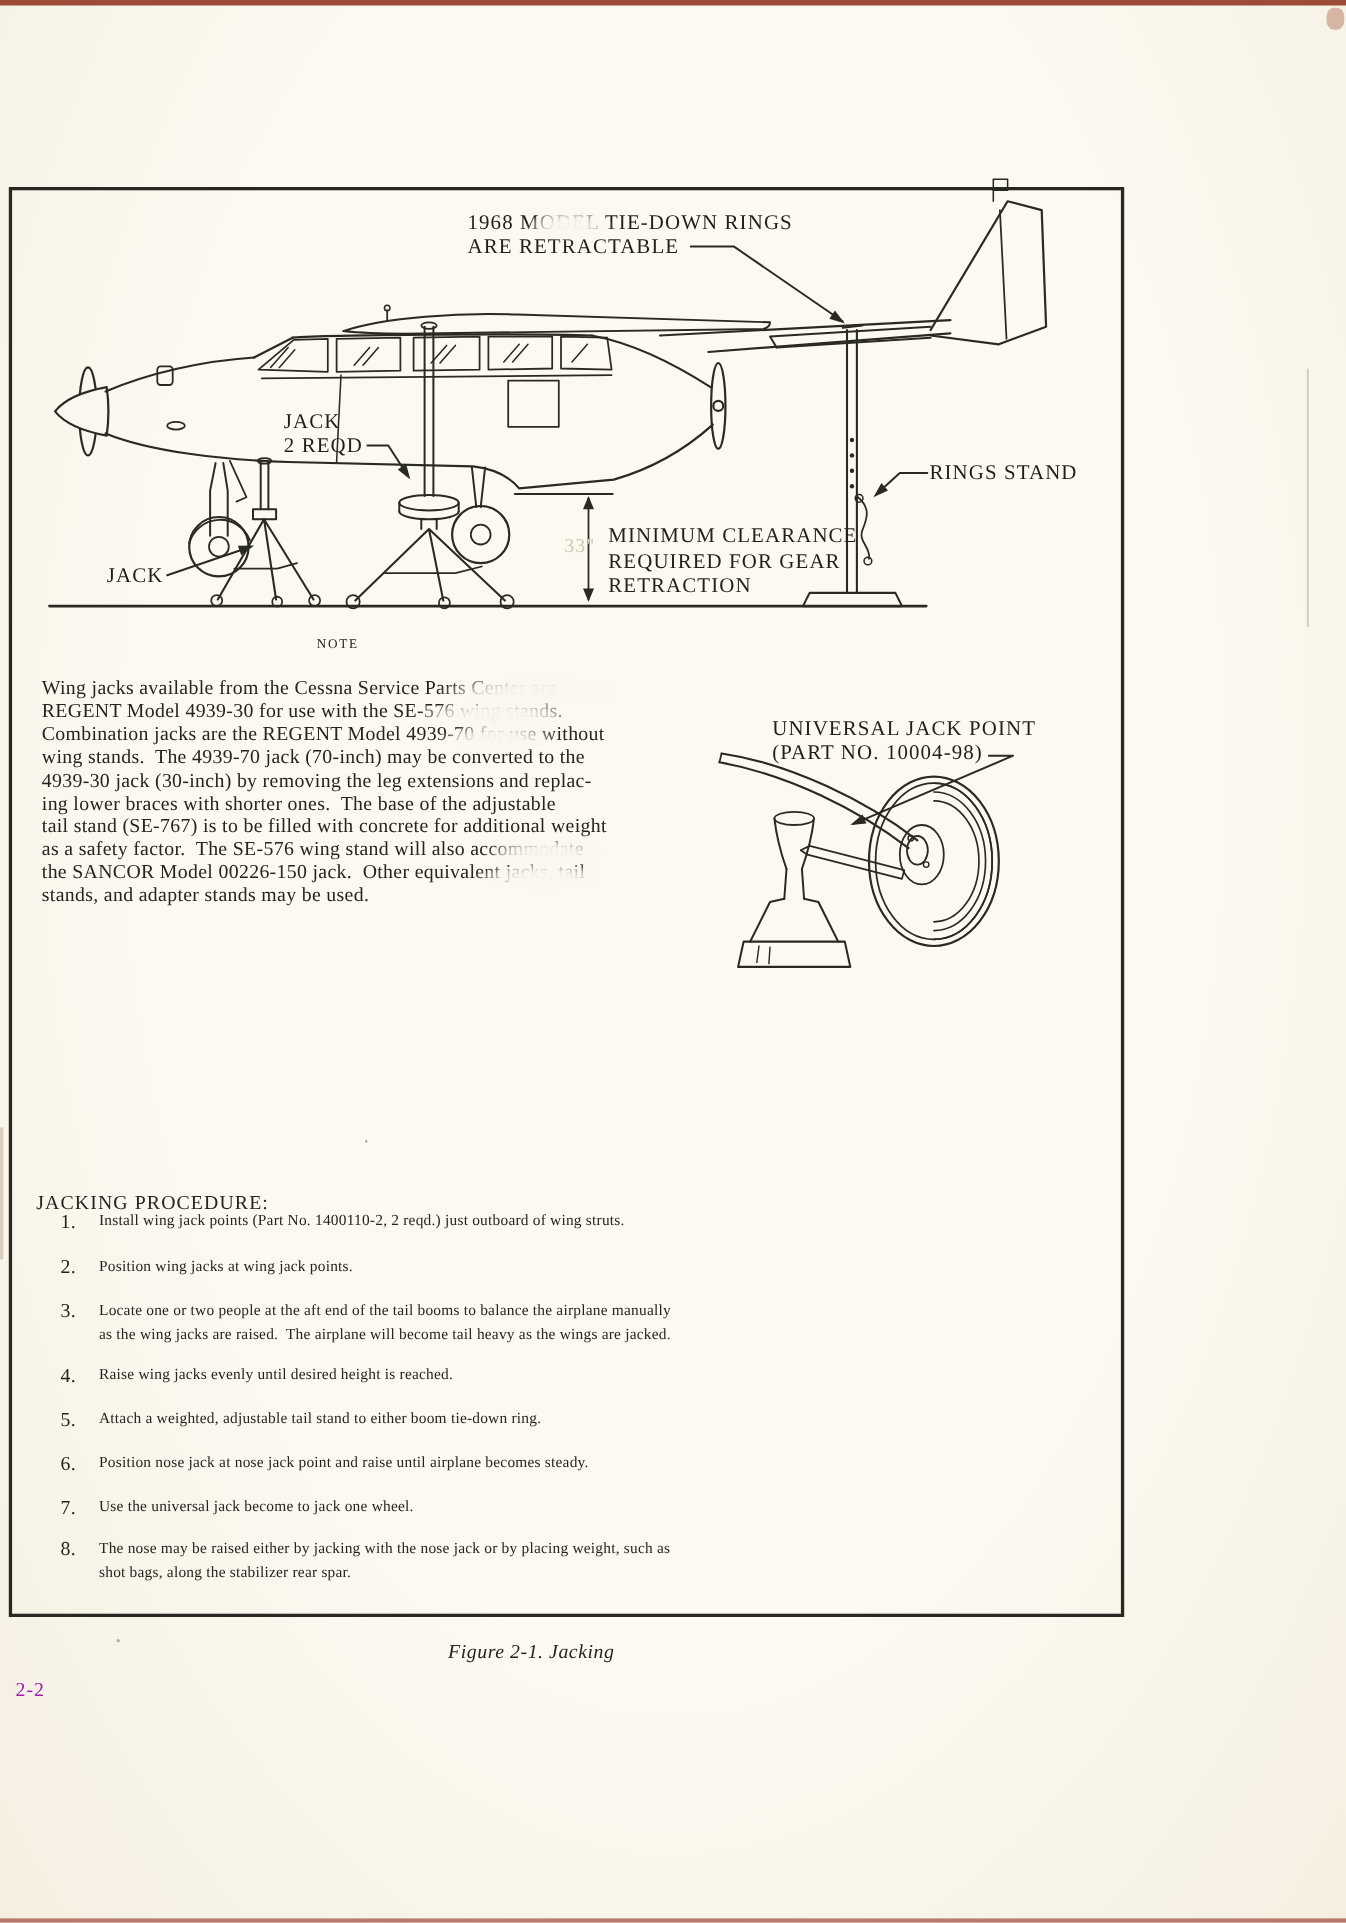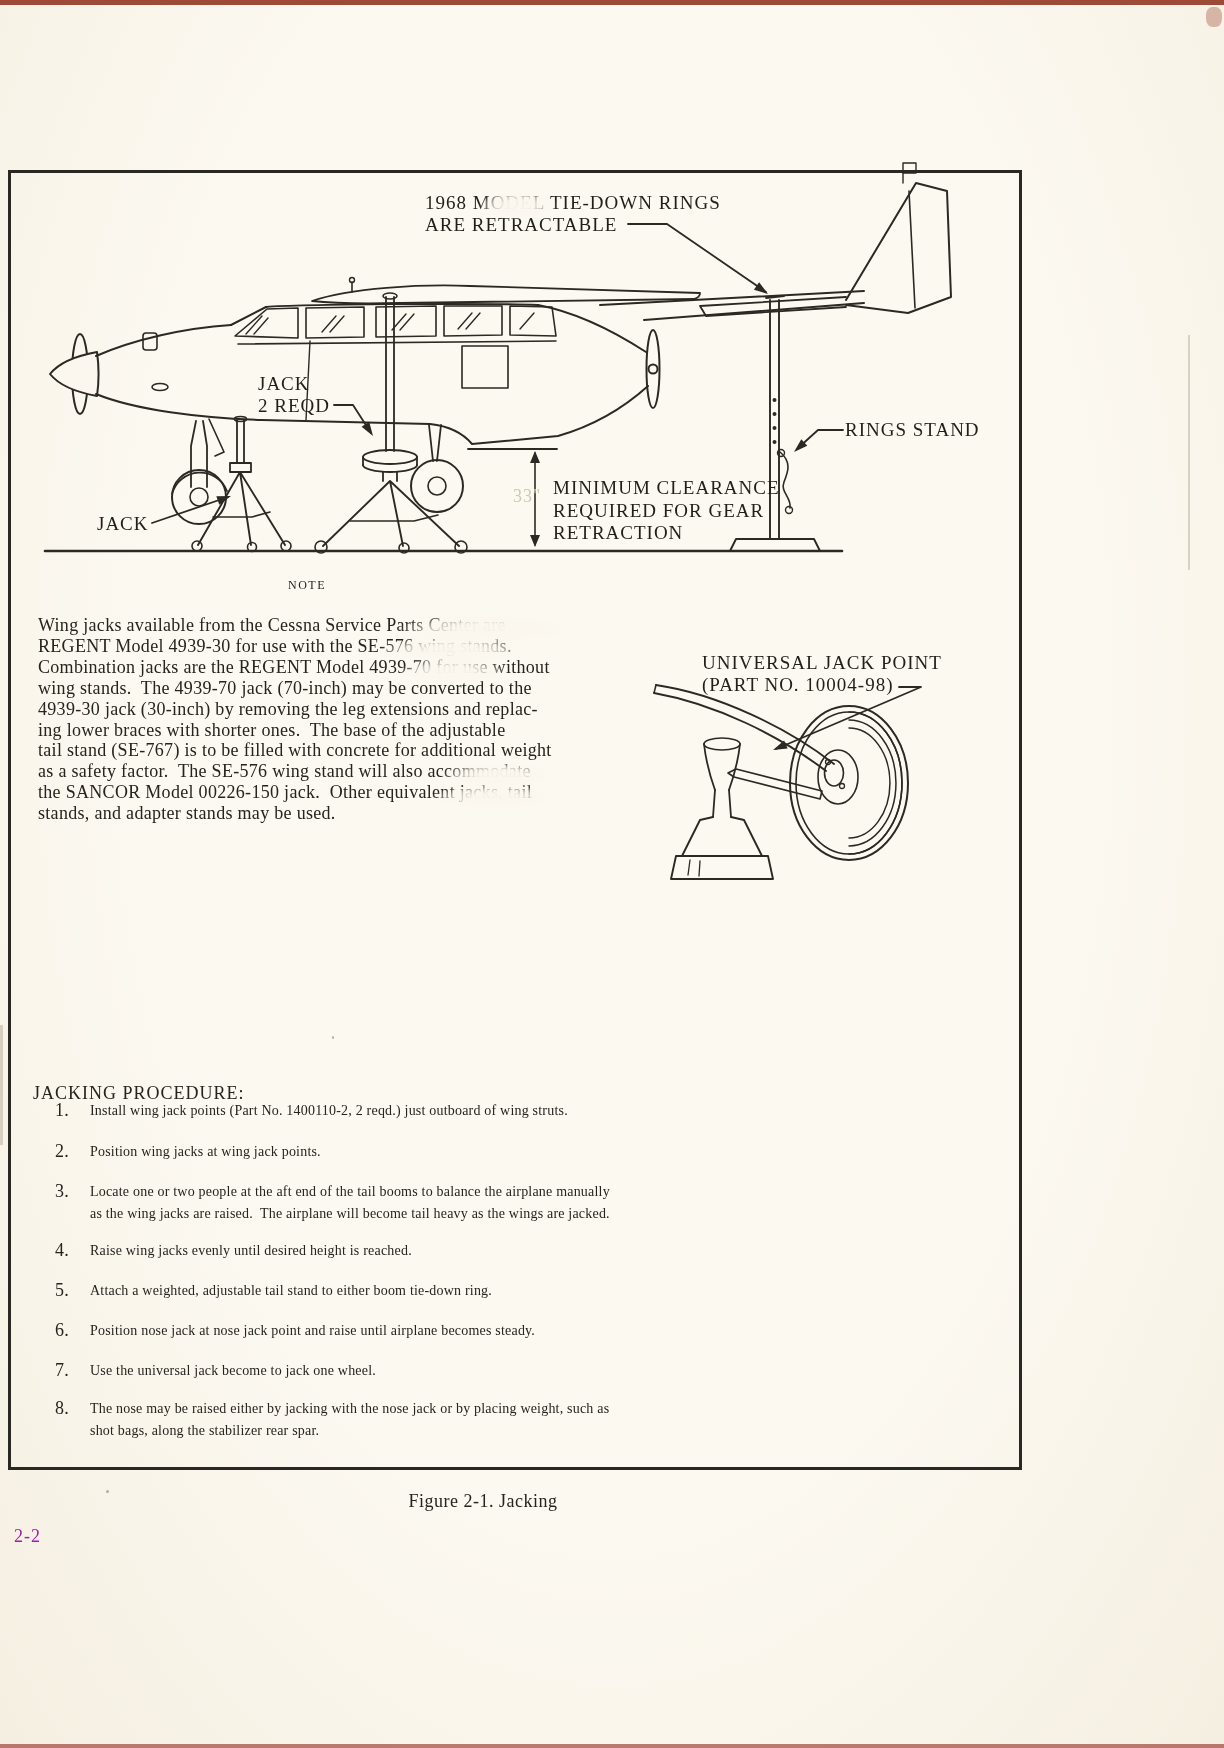--- a/index.html
+++ b/index.html
@@ -30,21 +30,21 @@
   }
   .proc-step{position:absolute;z-index:2;display:flex;}
   .proc-step .num{
     width:35px;flex:0 0 35px;font-size:18px;color:#26241f;letter-spacing:0.3px;
   }
   .proc-step .txt{
     font-size:14px;color:#26241f;line-height:21.5px;letter-spacing:0.2px;white-space:pre-wrap;
   }
   .caption{
     position:absolute;z-index:2;left:8px;top:1491px;width:950px;text-align:center;
-    font-size:18px;letter-spacing:0.5px;color:#26241f;
+    font-size:18px;letter-spacing:0.5px;color:#26241f;font-style:italic;
   }
   .page-num{
     position:absolute;z-index:2;left:14px;top:1526px;font-size:18px;color:#a21caf;letter-spacing:1px;
   }
   .fade-spot{
     position:absolute;z-index:5;pointer-events:none;
     background:radial-gradient(ellipse closest-side, rgba(251,247,238,0.97) 35%, rgba(251,247,238,0.7) 65%, rgba(251,247,238,0) 100%);
   }
   .scan-edge-top{position:absolute;left:0;top:0;width:1224px;height:5px;background:#9e4a39;z-index:6;}
   .scan-edge-bottom{position:absolute;left:0;top:1744px;width:1224px;height:4px;background:#a35244;opacity:.75;z-index:6;}

